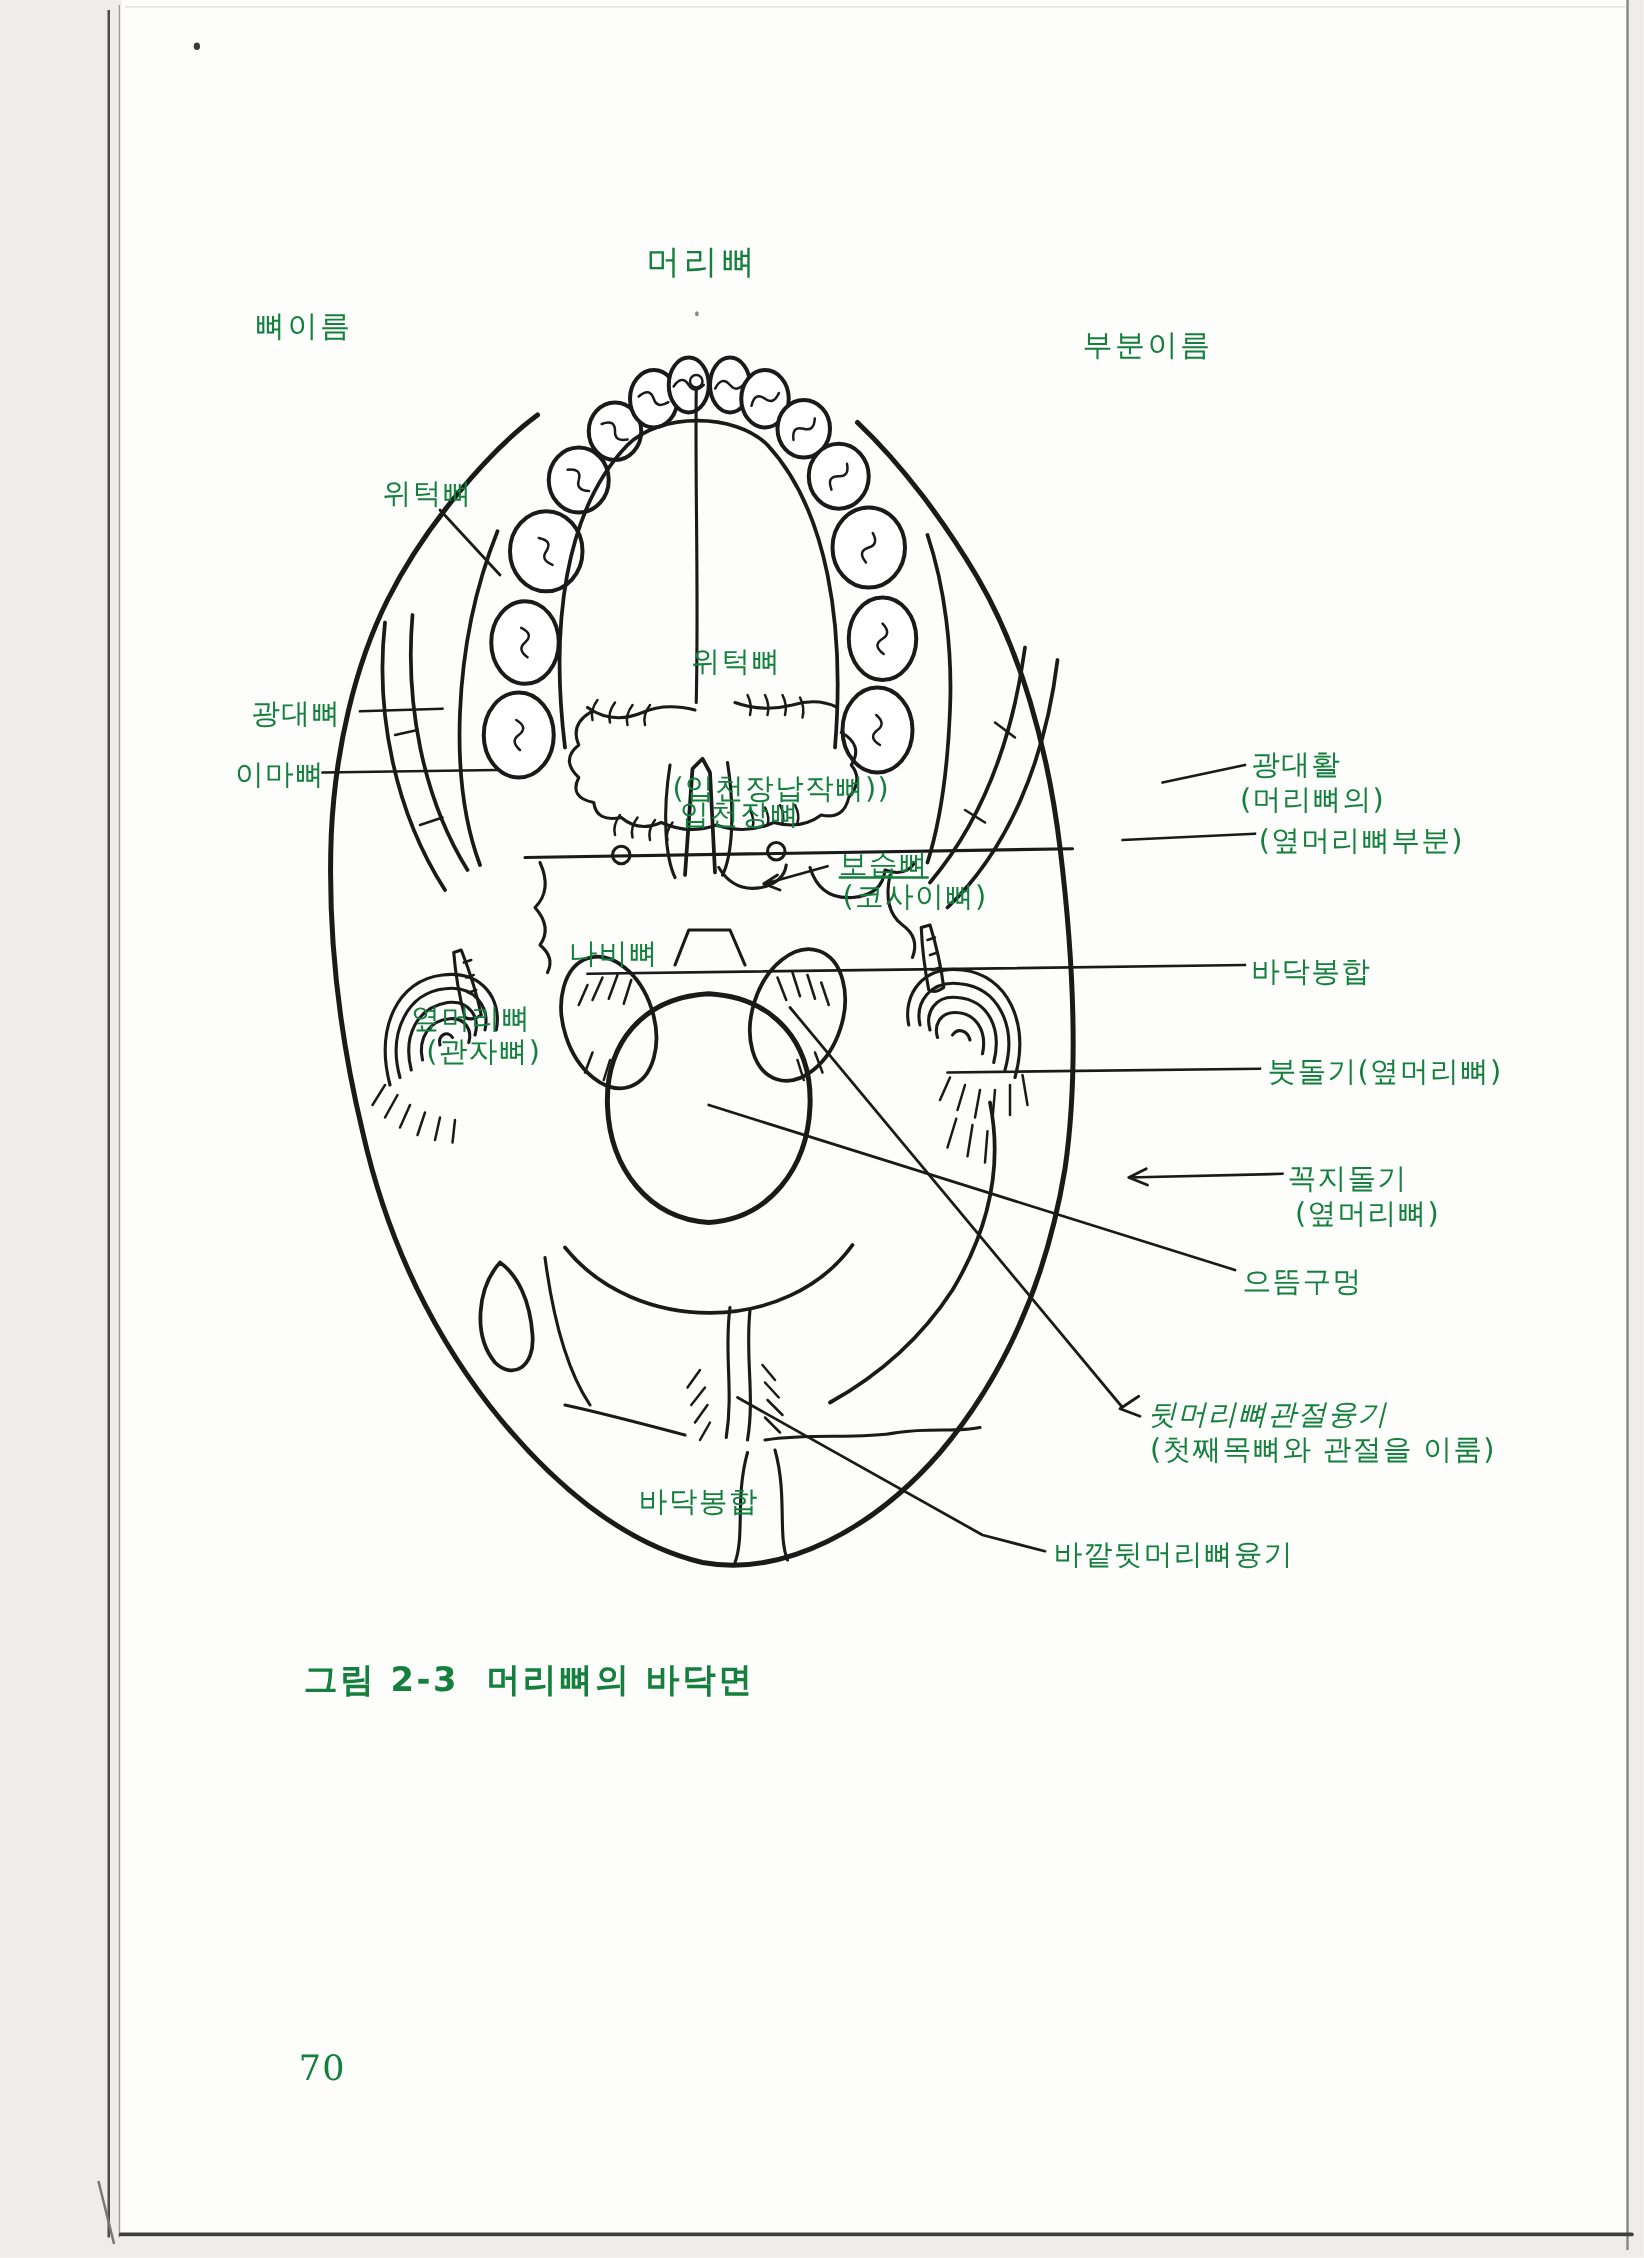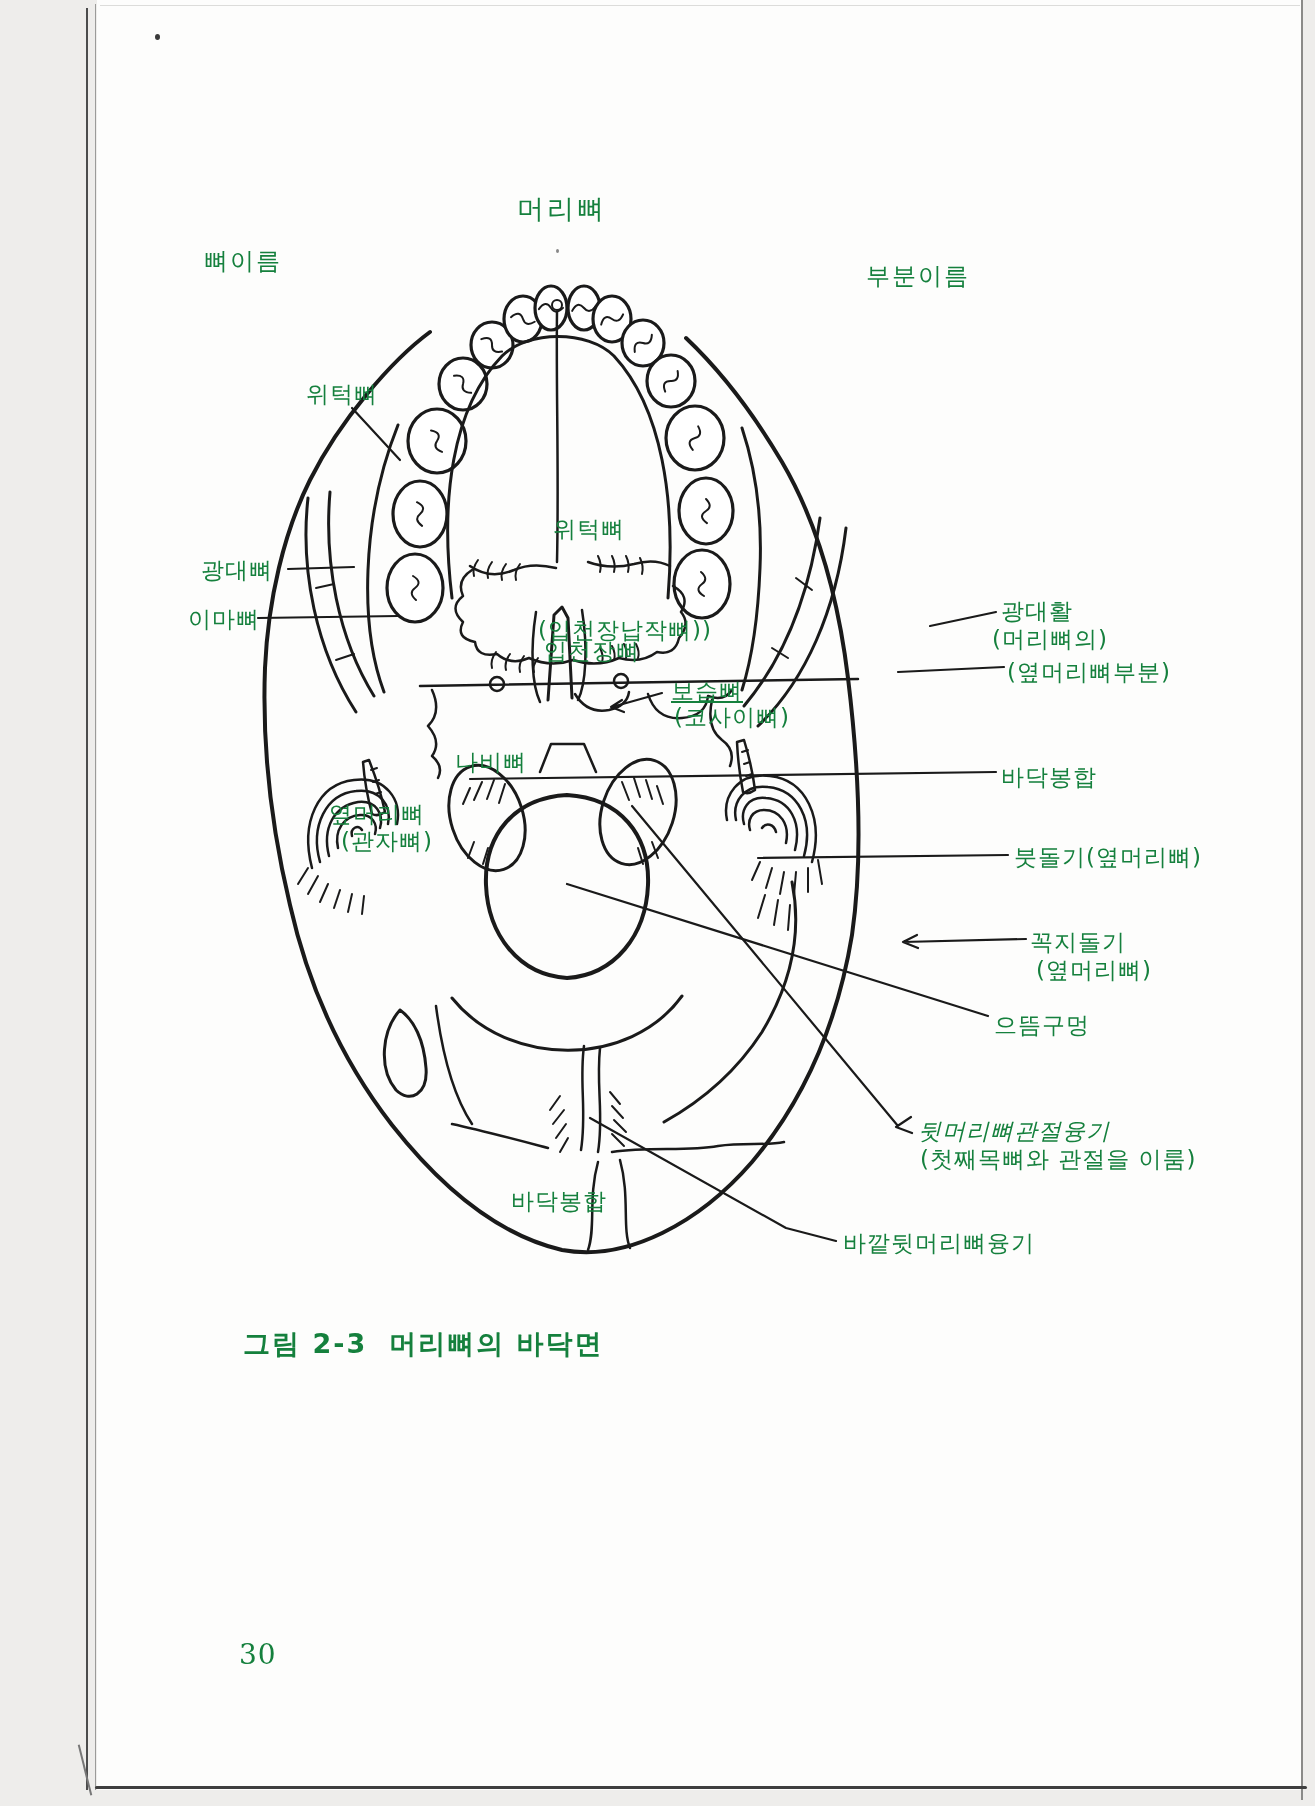--- a/index.html
+++ b/index.html
@@ -291,13 +291,13 @@
 <div class="lbl" style="left:1030px;top:927px;">꼭지돌기</div>
 <div class="lbl" style="left:1036px;top:955px;">(옆머리뼈)</div>
 <div class="lbl" style="left:994px;top:1010px;">으뜸구멍</div>
 <div class="lbl" style="left:918px;top:1116px;font-style:italic;">뒷머리뼈관절융기</div>
 <div class="lbl" style="left:920px;top:1144px;">(첫째목뼈와 관절을 이룸)</div>
 <div class="lbl" style="left:843px;top:1228px;">바깥뒷머리뼈융기</div>
 
 <div class="lbl caption" style="left:243px;top:1326px;">
   <span>그림 2-3</span><span style="display:inline-block;width:22px;"></span><span>머리뼈의 바닥면</span>
 </div>
-<div class="lbl pagenum" style="left:239px;top:1638px;">30</div>
+<div class="lbl pagenum" style="left:239px;top:1638px;">70</div>
 
 </body></html>

